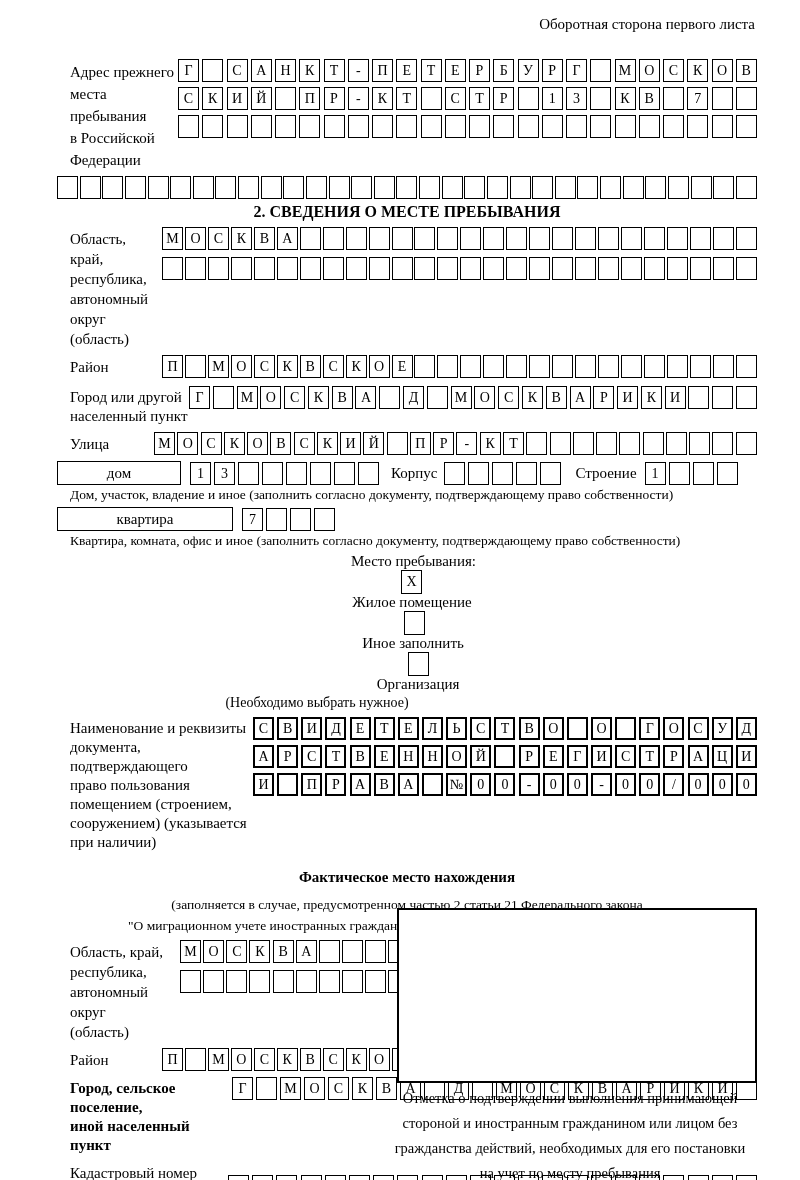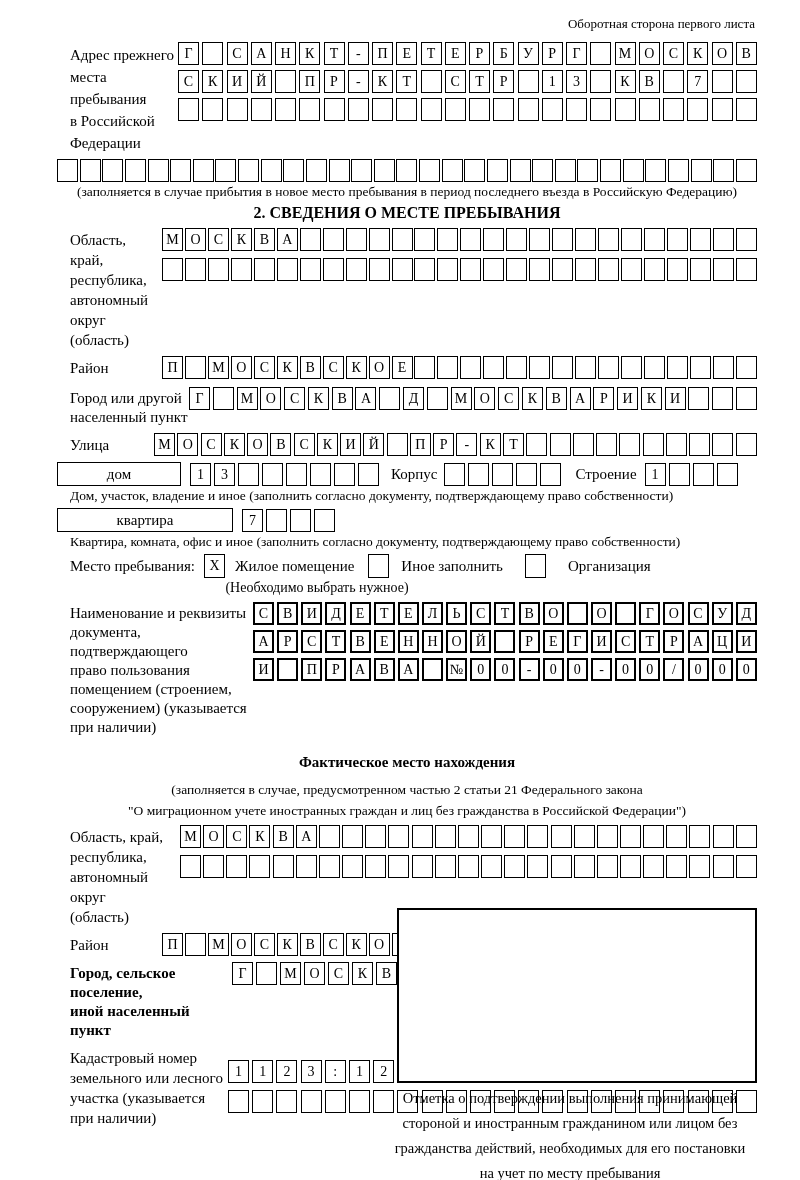--- a/index.html
+++ b/index.html
@@ -5,21 +5,21 @@
   html,body{margin:0;padding:0;background:#fff;}
   .page{
     position:relative;
     width:800px;height:1180px;
     box-sizing:border-box;
     padding:16px 43px 0 57px;
     background:#fff;color:#000;
     font-family:"Liberation Serif","DejaVu Serif",serif;
     overflow:hidden;
   }
-  .title{font-size:13px;text-align:right;margin:0 2px 10px 0;}
+  .title{font-size:15px;text-align:right;margin:0 2px 26px 0;}
   .sec-header{font-weight:bold;font-size:16px;text-align:center;margin:4px 0 6px;}
   .fact-header{font-weight:bold;font-size:15px;text-align:center;margin:17px 0 8px;}
   .note{font-size:13.5px;text-align:center;margin:2px 0 2px;}
   .note-left{font-size:13.5px;text-align:left;margin:1px 0 4px 13px;}
   .note-small{font-size:14px;text-align:center;width:520px;margin:0 0 6px 0;}
   .frow{display:flex;align-items:flex-start;margin-bottom:5px;}
   .flabel{font-size:15px;line-height:20px;flex-shrink:0;padding-left:13px;box-sizing:border-box;padding-top:2px;}
   .stack{display:flex;flex-direction:column;gap:7px;}
   .stack.tight{gap:5px;}
   .grid-row{display:flex;}
@@ -37,21 +37,21 @@
   .wfull{width:700px;margin-bottom:2px;}
   .lw121{width:121px;line-height:22px;} .lw105{width:105px;} .lw132{width:132px;}
   .lw97{width:97px;} .lw196{width:196px;line-height:19px;} .lw123{width:123px;}
   .lw175{width:175px;} .lw171{width:171px;}
   .bigbox{
     box-sizing:border-box;height:24px;border:1px solid #000;
     text-align:center;font-size:15px;line-height:22px;flex-shrink:0;
   }
   .house-row,.apt-row{display:flex;align-items:center;margin-bottom:2px;}
   .inline-label{font-size:15px;line-height:24px;flex-shrink:0;}
-  .stay-row{display:flex;align-items:center;margin:4px 0 2px;}
+  .stay-row{display:flex;align-items:center;margin:4px 0 2px;flex-direction:column;}
   .stay-label{font-size:15px;padding-left:13px;}
   .checkbox{
     box-sizing:border-box;width:21px;height:24px;border:1px solid #000;
     text-align:center;font-size:14px;line-height:22px;flex-shrink:0;
   }
   .opt-label{font-size:15px;}
   .confirm-box{
     position:absolute;left:397px;top:908px;width:360px;height:175px;
     box-sizing:border-box;border:2px solid #000;background:#fff;
   }
@@ -176,21 +176,20 @@
       <span class="cell"></span>
       <span class="cell"></span>
       <span class="cell"></span>
       <span class="cell"></span>
       <span class="cell"></span>
       <span class="cell"></span>
       <span class="cell"></span>
       <span class="cell"></span>
       <span class="cell"></span>
     </div>
-  <div class="note">(заполняется в случае прибытия в новое место пребывания в период последнего въезда в Российскую Федерацию)</div>
 
   <div class="sec-header">2. СВЕДЕНИЯ О МЕСТЕ ПРЕБЫВАНИЯ</div>
 
   <div class="frow" style="margin-bottom:6px;">
     <div class="flabel lw105">Область, край,<br>республика,<br>автономный<br>округ (область)</div>
     <div class="stack">
       <div class="grid-row justify w595">
           <span class="cell">М</span>
           <span class="cell">О</span>
           <span class="cell">С</span>

